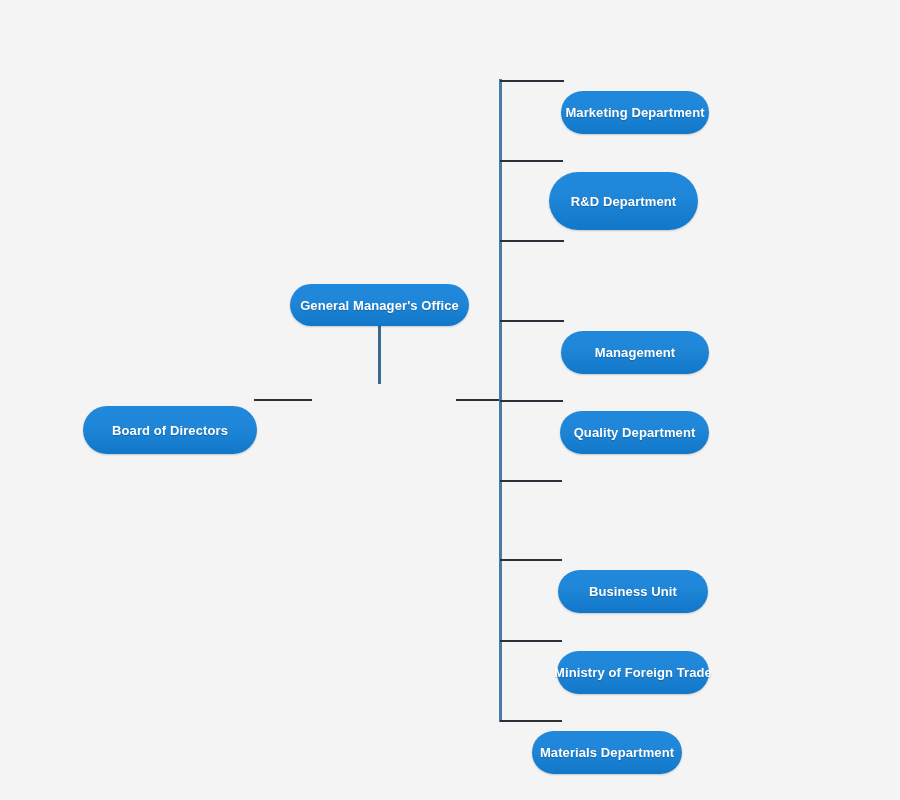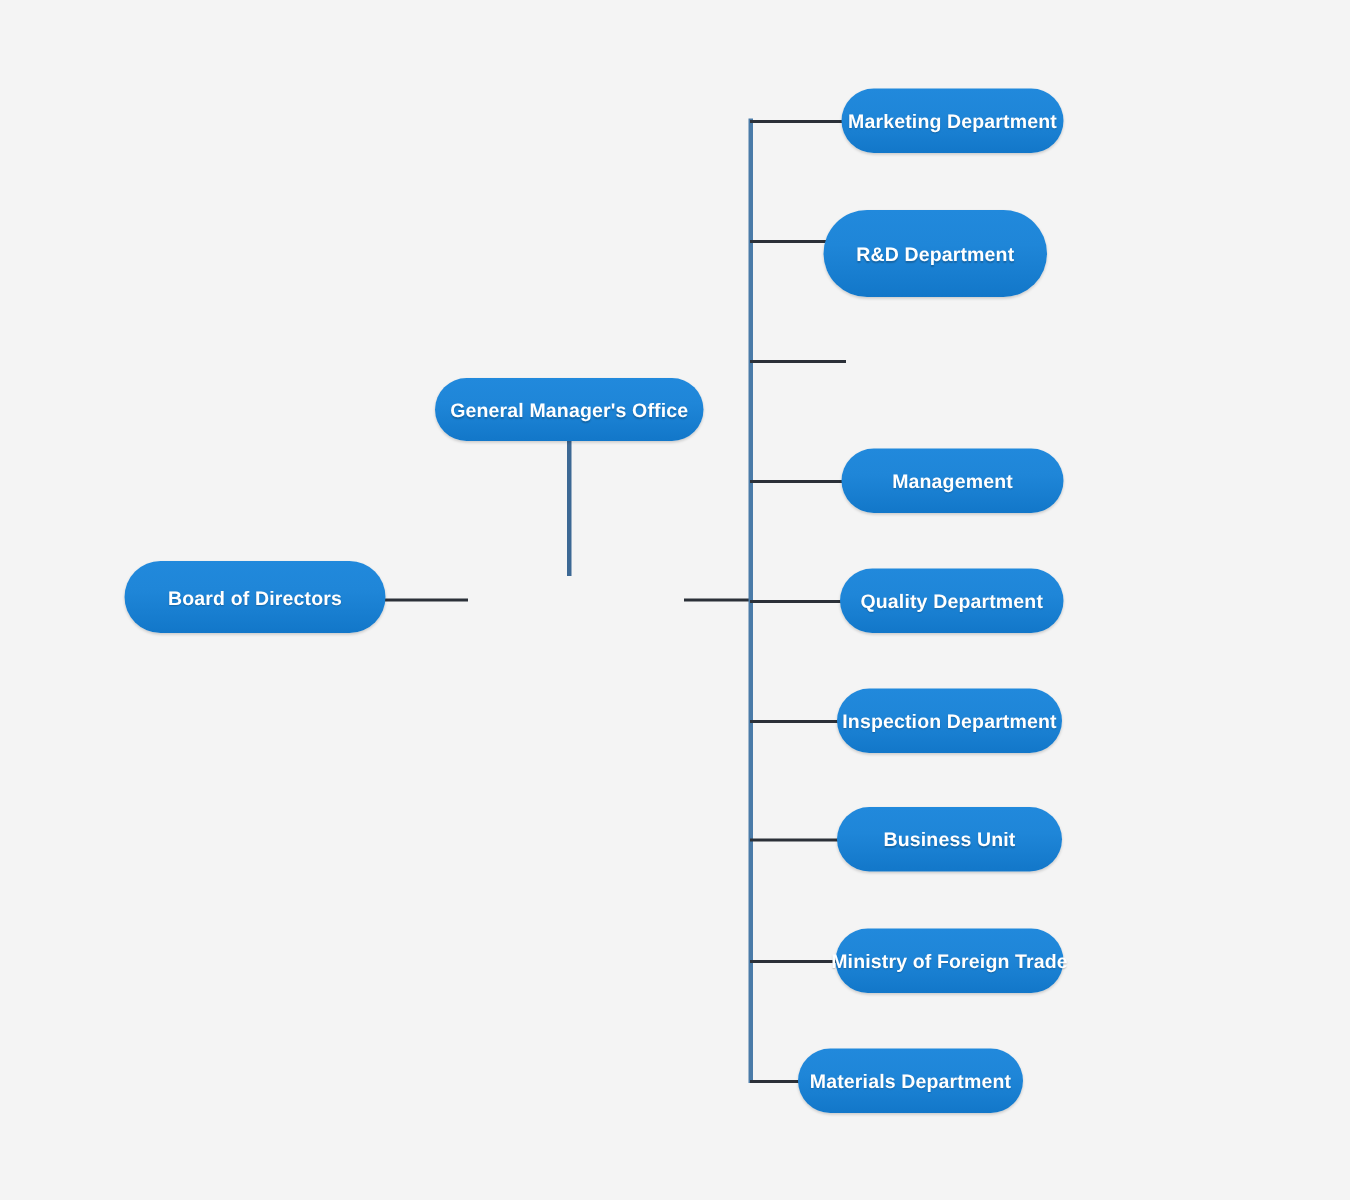--- a/index.html
+++ b/index.html
@@ -29,20 +29,21 @@
     color: #ffffff;
     font-weight: bold;
     font-size: 13px;
     letter-spacing: 0.1px;
     text-align: center;
     white-space: nowrap;
     box-shadow: 0 1px 2px rgba(0,0,0,0.18);
     text-shadow: 0 1px 1px rgba(0,0,0,0.22);
     z-index: 5;
     padding: 0 10px;
+    margin-top: 32px;
   }
   .node-label {
     pointer-events: none;
   }
   .conn {
     position: absolute;
     z-index: 2;
   }
   .conn-h {
     background: #2b3038;
@@ -99,23 +100,20 @@
 
 
   <div class="node" style="left:561px; top:299px; width:148px; height:43px;">
     <span class="node-label">Management</span>
   </div>
 
   <div class="node" style="left:560px; top:379px; width:149px; height:43px;">
     <span class="node-label">Quality Department</span>
   </div>
 
-  <div class="node" style="left:558px; top:459px; width:150px; height:43px;">
-    <span class="node-label">Inspection Department</span>
-  </div>
 
   <div class="node" style="left:558px; top:538px; width:150px; height:43px;">
     <span class="node-label">Business Unit</span>
   </div>
 
   <div class="node" style="left:557px; top:619px; width:152px; height:43px;">
     <span class="node-label">Ministry of Foreign Trade</span>
   </div>
 
   <div class="node" style="left:532px; top:699px; width:150px; height:43px;">

